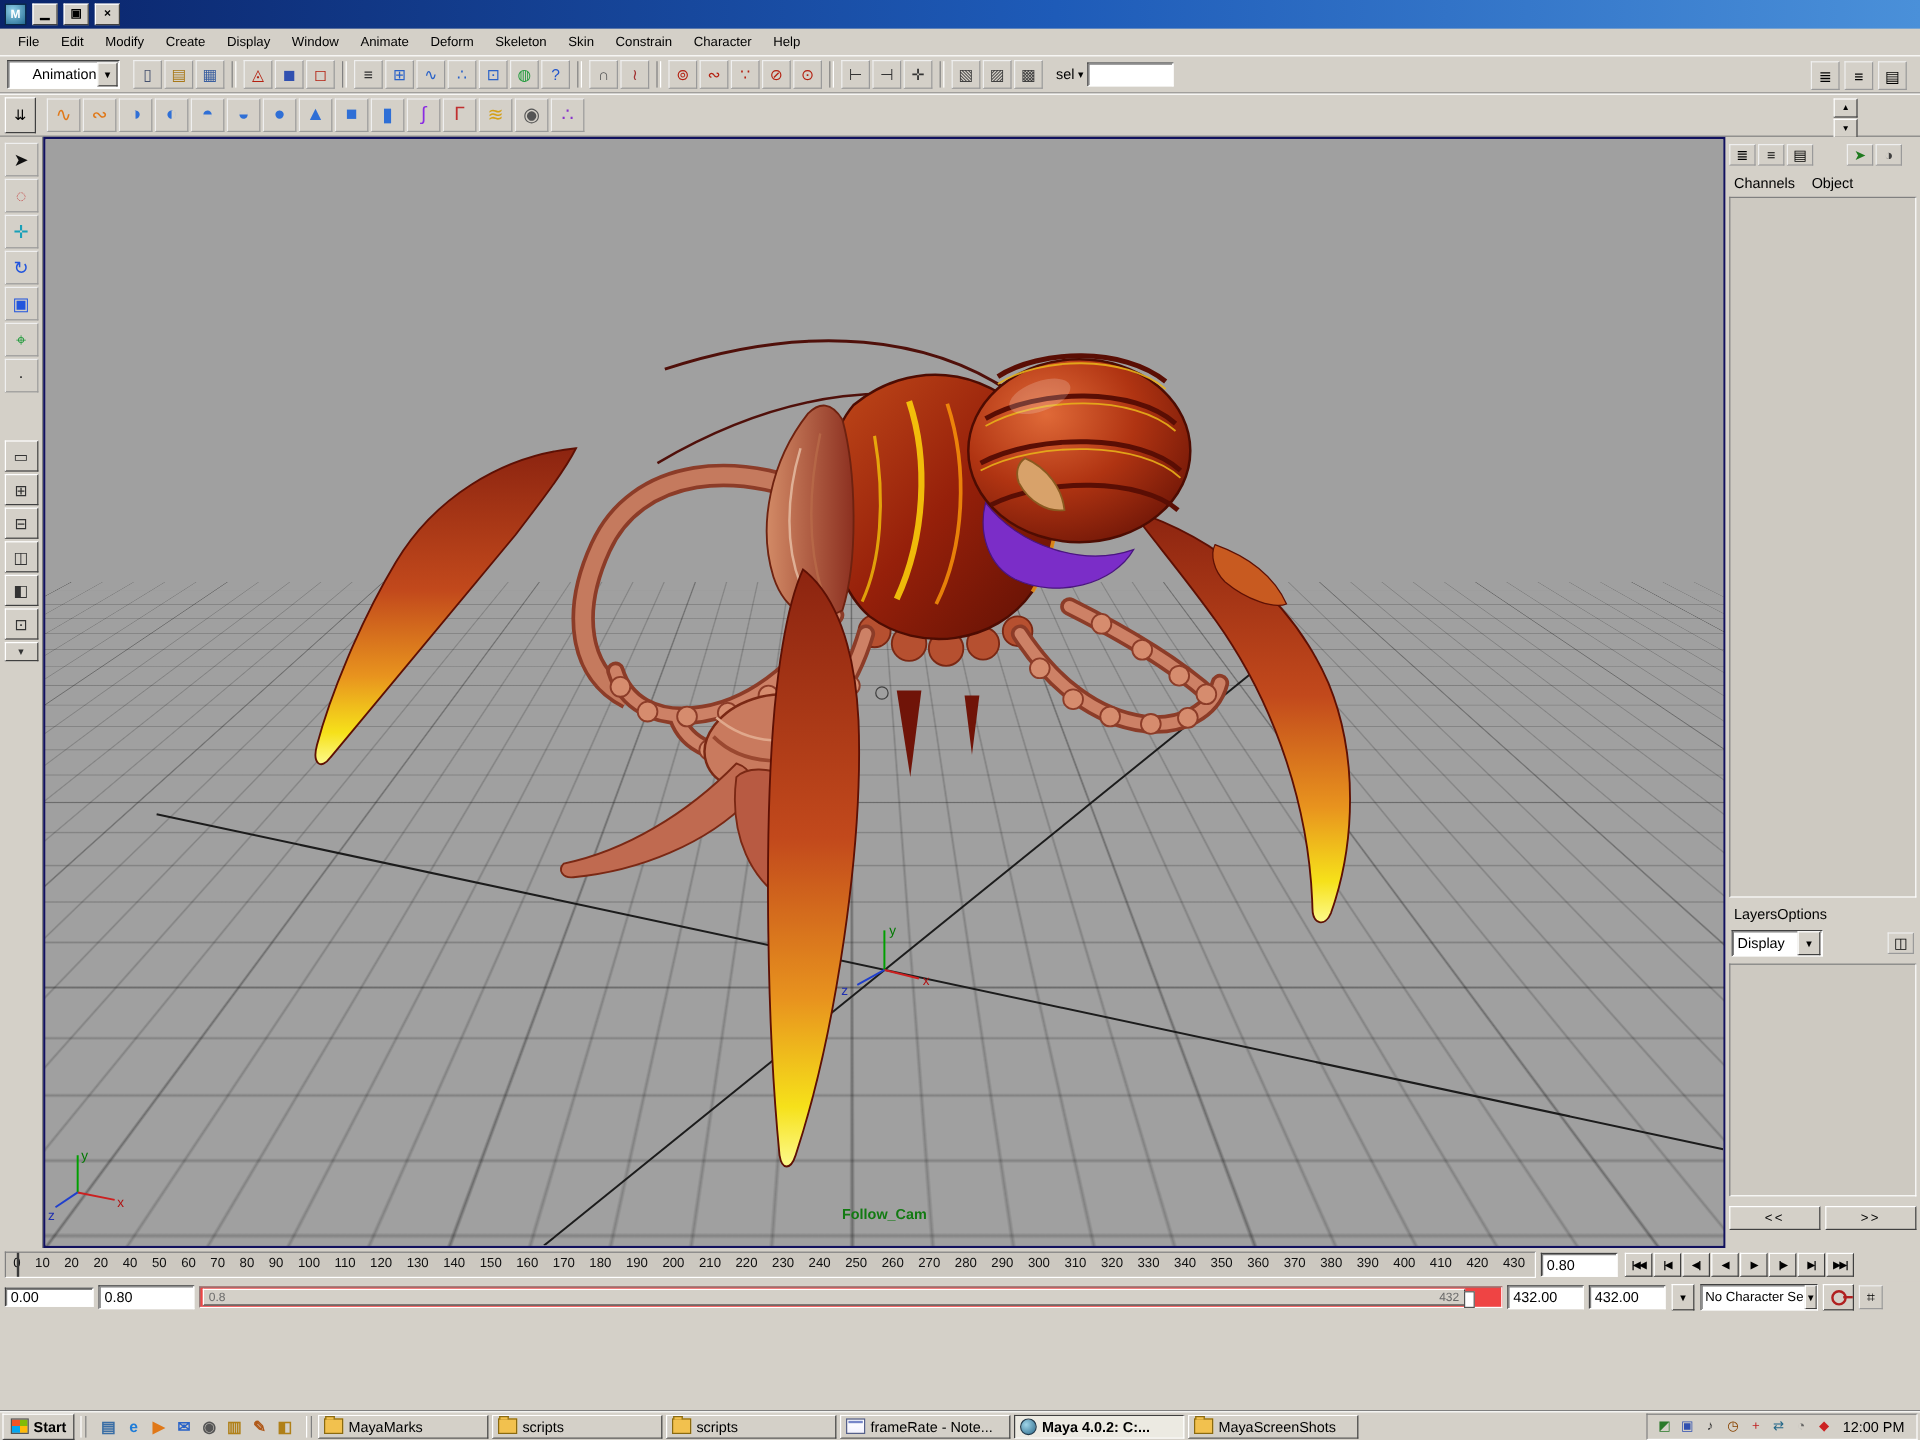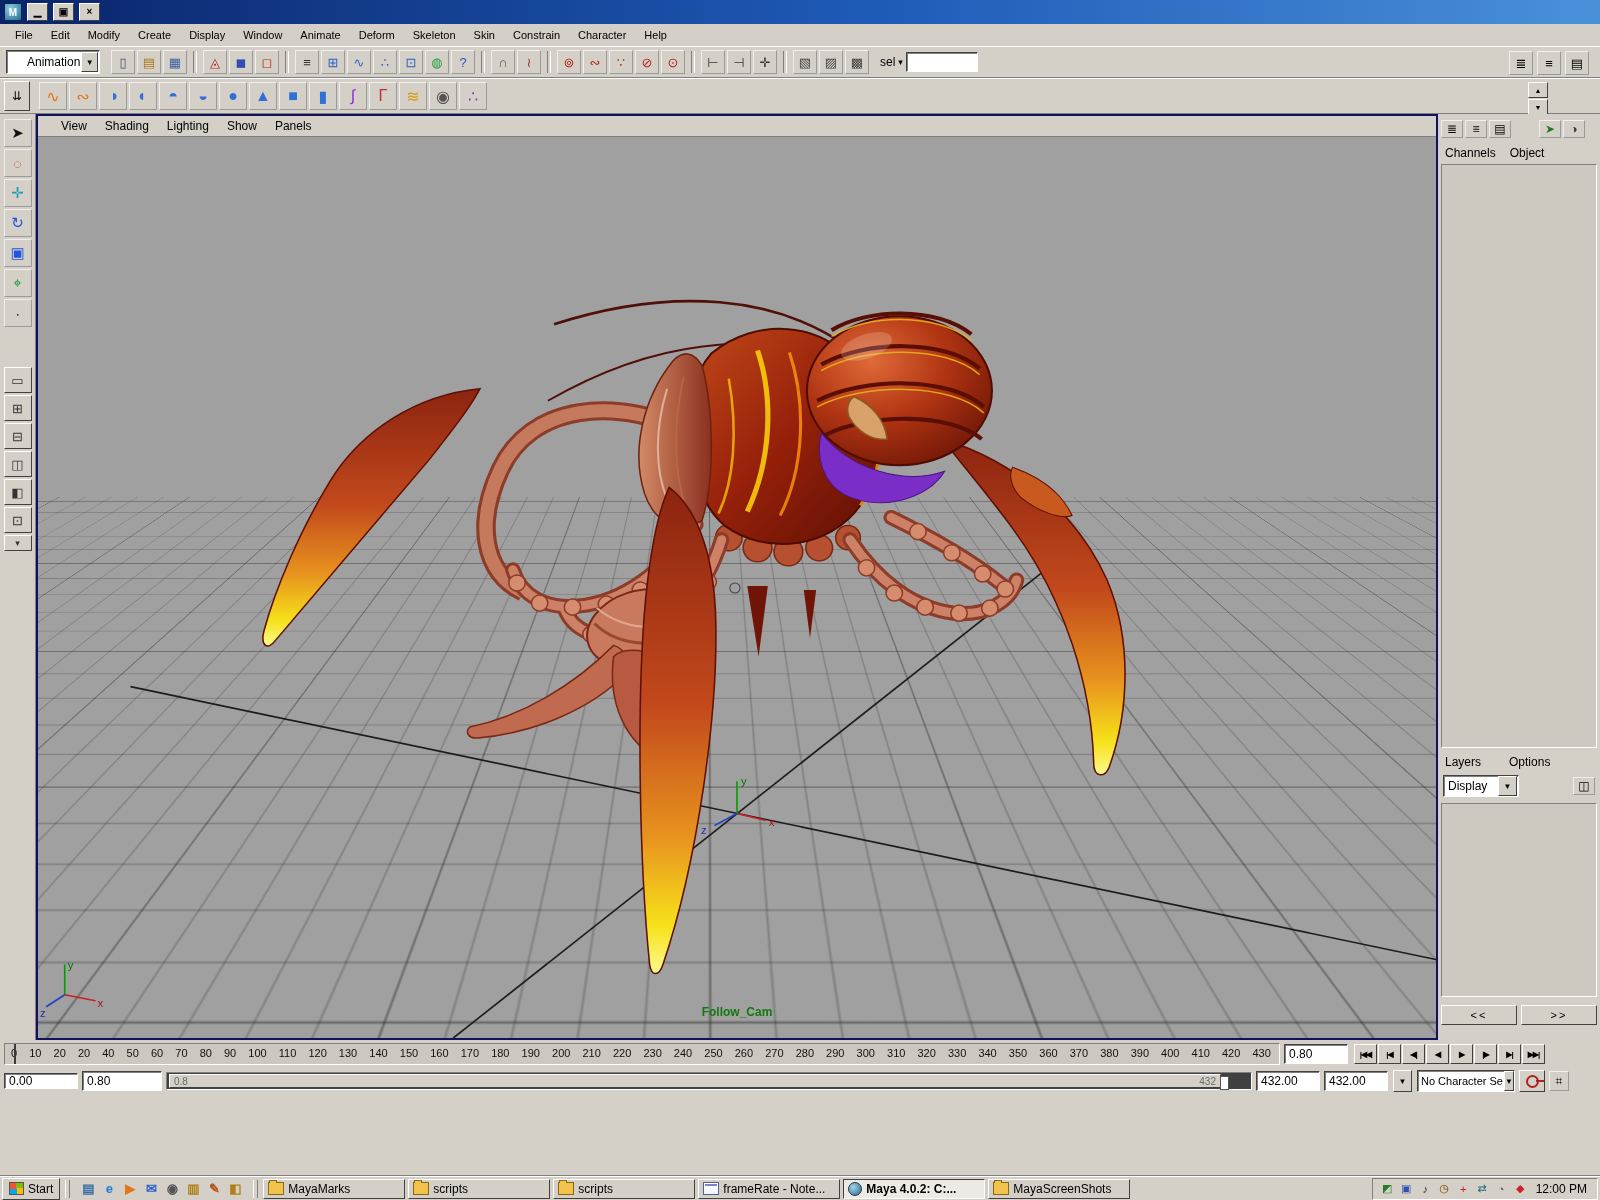--- a/index.html
+++ b/index.html
@@ -50,55 +50,55 @@
     transform:rotateX(68deg);transform-origin:50% 0;}
   .vp-svg{position:absolute;left:0;top:0;width:100%;height:100%;}
   .cam-label{position:absolute;left:0;right:0;bottom:19px;text-align:center;font-size:12px;font-weight:bold;color:#117a11;}
   
   .rpanel{left:1438px;top:114px;width:162px;height:926px;background:#d4d0c8;box-sizing:border-box;padding:4px 3px;position:absolute;}
   .rp-toolicons{display:flex;gap:2px;align-items:center;height:22px;}
   .rp-ic{width:22px;height:18px;display:flex;align-items:center;justify-content:center;font-size:12px;border:1px solid;border-color:#efefef #9a9a9a #9a9a9a #efefef;background:#d4d0c8;box-sizing:border-box;}
   .rp-ic:nth-child(4){margin-left:26px;}
   .rp-tabs{display:flex;gap:14px;padding:6px 4px 4px;font-size:12px;}
   .channelbox{height:582px;background:#cdc9c1;border:1px solid;border-color:#808080 #fff #fff #808080;}
-  .rp-layershdr{display:flex;gap:28px;padding:7px 4px 4px;font-size:12px;}
+  .rp-layershdr{display:flex;gap:0;padding:7px 4px 4px;font-size:12px;}
   .display-row{display:flex;align-items:center;gap:4px;padding:2px 2px 4px;}
   .display-dd{width:74px;height:20px;display:flex;align-items:center;background:#fff;border:1px solid;border-color:#404040 #fff #fff #404040;box-shadow:inset 1px 1px 0 #808080;}
   .display-dd .txt{flex:1;padding-left:4px;font-size:12px;}
   .layersbox{height:192px;background:#cdc9c1;border:1px solid;border-color:#808080 #fff #fff #808080;margin-top:2px;}
   .rp-pager{display:flex;gap:4px;margin-top:8px;}
   .pager-btn{flex:1;height:18px;display:flex;align-items:center;justify-content:center;font-size:11px;letter-spacing:2px;}
   
   .timeline-row{left:0;top:1040px;width:1600px;height:28px;background:#d4d0c8;display:flex;align-items:center;padding:0 4px;box-sizing:border-box;position:absolute;}
   .tl-strip{position:relative;width:1276px;height:22px;background:#ccc8c0;border:1px solid;border-color:#808080 #fff #fff #808080;box-sizing:border-box;}
   .tl-ticks{display:flex;justify-content:space-between;padding:3px 8px 0 6px;}
   .tl-ticks span{font-size:11px;color:#111;}
   .tl-marker{position:absolute;left:9px;top:0;width:2px;height:20px;background:#3a3a3a;}
   .tl-time{width:64px;height:20px;margin-left:4px;}
   .pb-cluster{display:flex;gap:1px;margin-left:6px;}
   .pb-btn{min-width:23px;height:20px;display:flex;align-items:center;justify-content:center;font-size:8px;font-weight:bold;letter-spacing:-1px;padding:0 2px;box-sizing:border-box;}
   
   .range-row{left:0;top:1068px;width:1600px;height:26px;background:#d4d0c8;display:flex;align-items:center;padding:0 4px;box-sizing:border-box;gap:4px;position:absolute;}
-  .rs-track{position:relative;width:1086px;height:18px;background:#404040;border:1px solid;border-color:#808080 #fff #fff #808080;box-sizing:border-box;}
+  .rs-track{position:relative;width:1086px;height:18px;background:#ef4444;border:1px solid;border-color:#808080 #fff #fff #808080;box-sizing:border-box;}
   .rs-bar{position:absolute;left:2px;top:1px;right:30px;height:14px;background:#d4d0c8;border:1px solid;border-color:#fff #404040 #404040 #fff;display:flex;align-items:center;justify-content:space-between;padding:0 4px;box-sizing:border-box;}
   .rs-lab{font-size:10px;color:#6a6a6a;}
   .rs-handle{position:absolute;right:22px;top:3px;width:7px;height:12px;background:#fff;border:1px solid #555;}
   .char-dd{width:96px;height:20px;display:flex;align-items:center;background:#fff;border:1px solid;border-color:#404040 #fff #fff #404040;box-shadow:inset 1px 1px 0 #808080;overflow:hidden;}
   .char-dd .txt{flex:1;padding-left:3px;font-size:11px;white-space:nowrap;}
   .key-btn{width:24px;height:20px;display:flex;align-items:center;justify-content:center;}
   .key-ic{width:9px;height:9px;border-radius:50%;border:2px solid #b02020;position:relative;}
   .key-ic::after{content:"";position:absolute;left:8px;top:3px;width:8px;height:2px;background:#b02020;}
   
   .cmd-row{left:0;top:1094px;width:1600px;height:26px;background:#d4d0c8;display:flex;align-items:center;padding:0 4px;box-sizing:border-box;gap:4px;position:absolute;}
   .cmd-input{width:776px;height:20px;}
   .cmd-result{width:772px;height:20px;background:#cdc9c1;border:1px solid;border-color:#808080 #fff #fff #808080;display:flex;align-items:center;padding-left:5px;font-size:12px;box-sizing:border-box;}
   .cmd-corner{width:32px;height:20px;}
   
   .taskbar{left:0;top:1176px;width:1600px;height:24px;background:#d4d0c8;border-top:1px solid #fff;box-shadow:0 -1px 0 #808080;display:flex;align-items:center;padding:0 2px;box-sizing:border-box;gap:3px;position:absolute;}
-  .start-btn{height:20px;display:flex;align-items:center;gap:4px;padding:0 6px;font-weight:normal;font-size:12px;}
+  .start-btn{height:20px;display:flex;align-items:center;gap:4px;padding:0 6px;font-weight:bold;font-size:12px;}
   .win-flag{width:13px;height:11px;background:conic-gradient(#81bc06 0 25%,#ffba08 0 50%,#05a6f0 0 75%,#f35325 0);border:1px solid #555;}
   .ql-zone{display:flex;align-items:center;gap:3px;padding:0 4px;}
   .ql-ic{width:18px;height:18px;display:flex;align-items:center;justify-content:center;font-size:13px;font-weight:bold;}
   .tb-divider{width:3px;height:18px;border-left:1px solid #fff;border-right:1px solid #808080;margin:0 2px;}
   .task-zone{display:flex;gap:3px;flex:1;overflow:hidden;}
   .task-btn{width:142px;height:20px;display:flex;align-items:center;gap:4px;padding:0 4px;box-sizing:border-box;font-size:12px;white-space:nowrap;overflow:hidden;}
   .task-btn.active{border-color:#404040 #fff #fff #404040;background:#eceae2;font-weight:bold;}
   .task-ico{width:14px;height:11px;flex:none;position:relative;}
   .ic-folder .task-ico{background:#f2c14e;border:1px solid #8a6a10;}
   .ic-folder .task-ico::before{content:"";position:absolute;top:-3px;left:0;width:6px;height:2px;background:#f2c14e;border:1px solid #8a6a10;border-bottom:none;}
@@ -235,28 +235,20 @@
         <span class="layout-btn raised">⊞</span>
         <span class="layout-btn raised">⊟</span>
         <span class="layout-btn raised">◫</span>
         <span class="layout-btn raised">◧</span>
         <span class="layout-btn raised">⊡</span>
       </div>
     <span class="layout-btn raised" style="height:14px;font-size:9px;">▾</span>
   </div>
 
   <div class="viewport">
-    <div class="vp-menubar">
-
-    <span class="vp-menu-item">View</span>
-        <span class="vp-menu-item">Shading</span>
-        <span class="vp-menu-item">Lighting</span>
-        <span class="vp-menu-item">Show</span>
-        <span class="vp-menu-item">Panels</span>
-      </div>
     <div class="vp-canvas">
       <div class="gridwrap">
         <div class="gridplane"></div>
       </div>
       <svg class="vp-svg" viewBox="0 0 1360 895" preserveAspectRatio="none">
         <defs>
           <linearGradient id="gBlade" x1="0" y1="0" x2="0" y2="1">
             <stop offset="0" stop-color="#8c2410"></stop>
               <stop offset=".45" stop-color="#c2491c"></stop>
             <stop offset=".72" stop-color="#e8931e"></stop>

